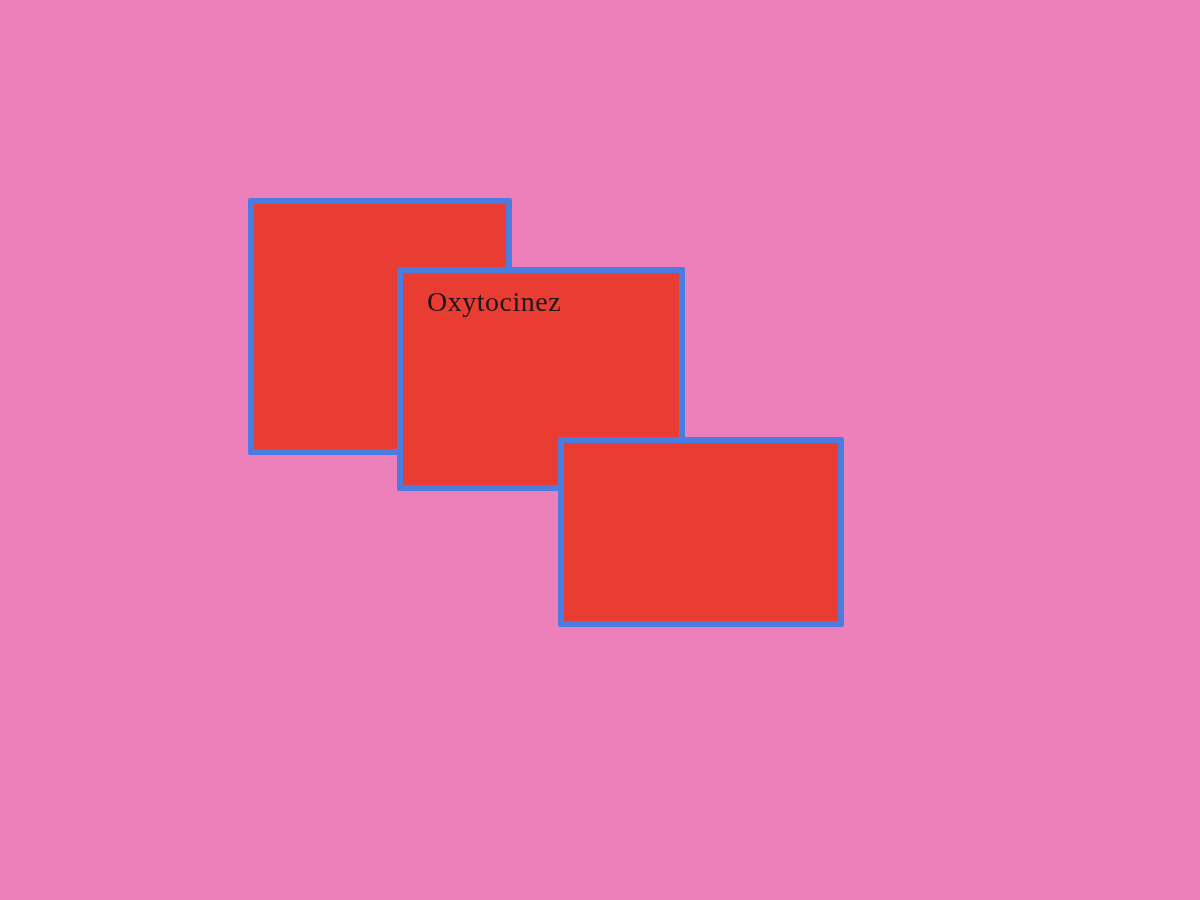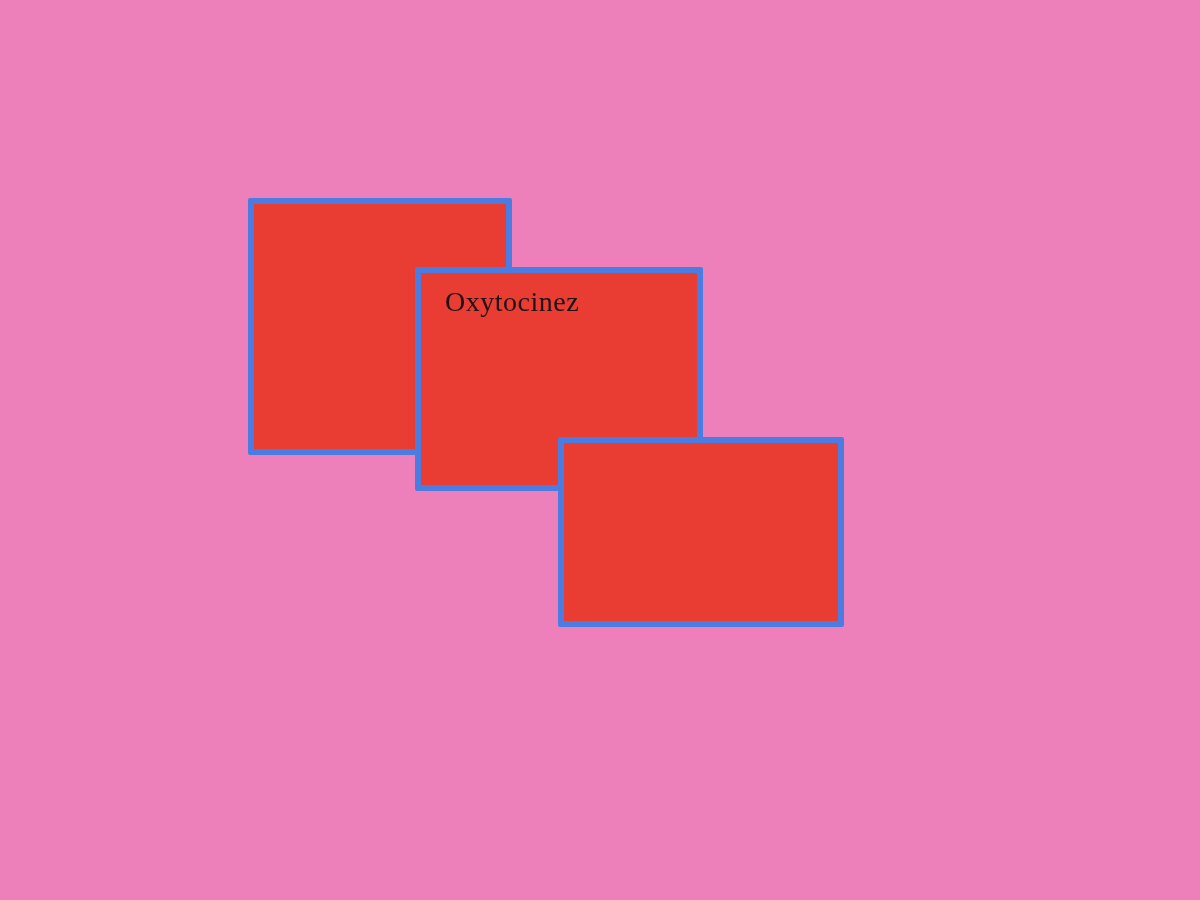--- a/index.html
+++ b/index.html
@@ -30,21 +30,21 @@
     letter-spacing: 0.5px;
   }
   #card-1 {
     left: 248px;
     top: 198px;
     width: 264px;
     height: 257px;
     z-index: 1;
   }
   #card-2 {
-    left: 415px;
+    left: 397px;
     top: 267px;
     width: 288px;
     height: 224px;
     z-index: 2;
   }
   #card-3 {
     left: 558px;
     top: 437px;
     width: 286px;
     height: 190px;

